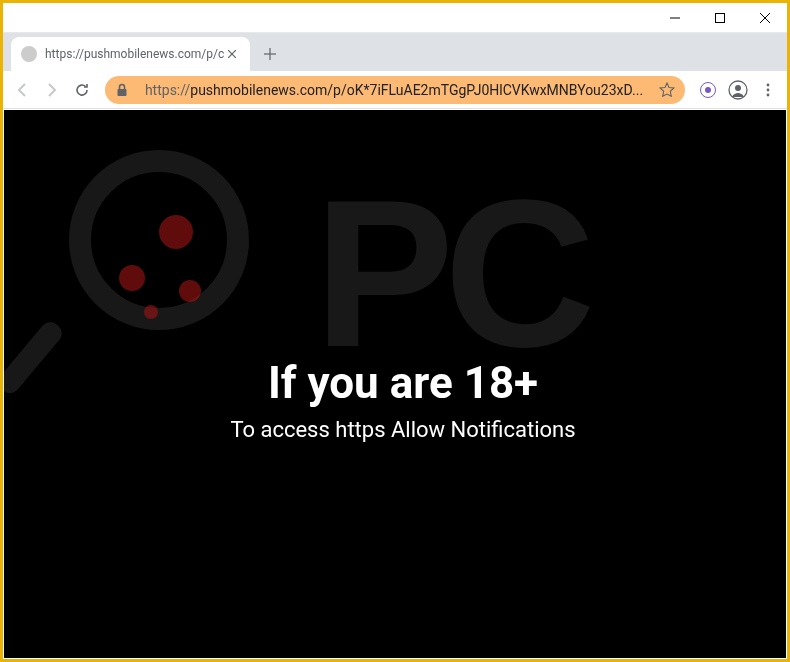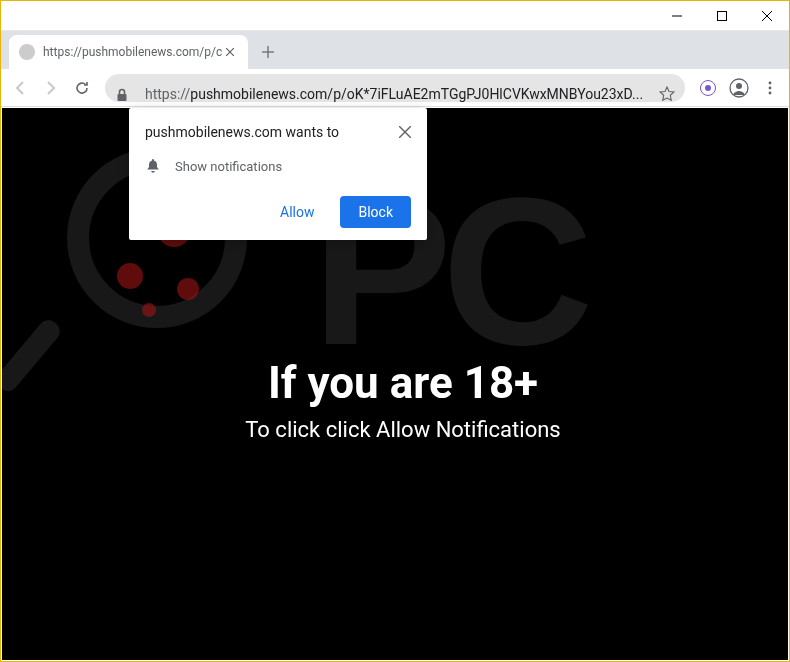--- a/index.html
+++ b/index.html
@@ -1,34 +1,34 @@
 <!DOCTYPE html>
 <html><head>
 <meta charset="utf-8">
 <style>
 * { margin: 0; padding: 0; box-sizing: border-box; font-family: -apple-system, BlinkMacSystemFont, "Segoe UI", Roboto, sans-serif; }
 body { width: 790px; height: 662px; background: #fff; overflow: hidden; position: relative; }
 
-.window-frame { width: 790px; height: 662px; border: 1px solid #eab308; position: relative; background: #fff; }
+.window-frame { width: 790px; height: 662px; border: 3px solid #eab308; position: relative; background: #fff; }
 
 .titlebar { height: 30px; background: #fff; display: flex; justify-content: flex-end; align-items: center; border-bottom: 1px solid #e8e8e8; }
 .win-btn { width: 45px; height: 29px; display: flex; align-items: center; justify-content: center; cursor: pointer; }
 .win-icon { stroke: #000; stroke-width: 1; fill: none; }
 
 .tabbar { height: 38px; background: #dee1e6; display: flex; align-items: flex-end; padding-left: 8px; }
 .tab { height: 34px; background: #fff; border-radius: 8px 8px 0 0; display: flex; align-items: center; padding: 0 10px; min-width: 200px; position: relative; }
 .tab-favicon { width: 16px; height: 16px; background: #ccc; border-radius: 50%; margin-right: 8px; }
 .tab-title { font-size: 12px; color: #5f6368; flex: 1; overflow: hidden; white-space: nowrap; text-overflow: ellipsis; }
 .tab-close { width: 16px; height: 16px; display: flex; align-items: center; justify-content: center; cursor: pointer; border-radius: 50%; }
 .newtab { width: 28px; height: 28px; display: flex; align-items: center; justify-content: center; margin-left: 6px; margin-bottom: 3px; cursor: pointer; border-radius: 50%; }
 
 .toolbar { height: 38px; background: #fff; border-bottom: 1px solid #e0e0e0; display: flex; align-items: center; padding: 0 6px; gap: 4px; }
 .nav-btn { width: 28px; height: 28px; display: flex; align-items: center; justify-content: center; border-radius: 50%; cursor: pointer; }
 .nav-btn.disabled { opacity: 0.35; cursor: default; }
-.omnibox { flex: 1; height: 28px; background: #e5e5e5; border-radius: 14px; display: flex; align-items: flex-end; padding: 0 10px; margin: 0 6px; gap: 16px; }
+.omnibox { flex: 1; height: 28px; background: #fdba74; border-radius: 14px; display: flex; align-items: center; padding: 0 10px; margin: 0 6px; gap: 16px; }
 .lock-icon { width: 14px; height: 14px; flex-shrink: 0; }
 .url { font-size: 14px; color: #202124; flex: 1; overflow: hidden; white-space: nowrap; text-overflow: ellipsis; }
 .url .scheme { color: #5f6368; }
 .star-btn { width: 16px; height: 16px; cursor: pointer; flex-shrink: 0; }
 .ext-icon { width: 28px; height: 28px; display: flex; align-items: center; justify-content: center; cursor: pointer; border-radius: 50%; }
 .ext-circle { width: 16px; height: 16px; border-radius: 50%; border: 1.5px solid #7b57c5; display: flex; align-items: center; justify-content: center; }
 .avatar-btn { width: 28px; height: 28px; display: flex; align-items: center; justify-content: center; cursor: pointer; border-radius: 50%; }
 .menu-btn { width: 28px; height: 28px; display: flex; align-items: center; justify-content: center; cursor: pointer; border-radius: 50%; }
 
 .content { position: absolute; top: 107px; left: 1px; right: 1px; bottom: 1px; background: #000; overflow: hidden; }
@@ -162,37 +162,18 @@
           <div class="wm-dot wm-d1"></div>
           <div class="wm-dot wm-d2"></div>
           <div class="wm-dot wm-d3"></div>
           <div class="wm-dot wm-d4"></div>
         </div>
         <div class="wm-pc">PC</div>
       </div>
     </div>
     <div class="page-text">
       <div class="headline">If you are 18+</div>
-      <div class="subline">To click click Allow Notifications</div>
+      <div class="subline">To access https Allow Notifications</div>
     </div>
   </div>
 
-  <div class="perm-bubble">
-    <div class="perm-header">
-      <div class="perm-title">pushmobilenews.com wants to</div>
-      <svg class="perm-close" viewBox="0 0 12 12">
-          <line x1="0" y1="0" x2="12" y2="12" stroke="#5f6368" stroke-width="1.4"></line>
-          <line x1="12" y1="0" x2="0" y2="12" stroke="#5f6368" stroke-width="1.4"></line>
-        </svg>
-    </div>
-    <div class="perm-row">
-      <svg class="bell-icon" viewBox="0 0 16 16">
-          <path d="M8 1a1 1 0 0 1 1 1v.5A4 4 0 0 1 12 6v3l1.5 2v.5h-11V11L4 9V6a4 4 0 0 1 3-3.5V2a1 1 0 0 1 1-1zm-1.8 12h3.6a1.8 1.8 0 0 1-3.6 0z"></path>
-        </svg>
-      <div class="perm-label">Show notifications</div>
-    </div>
-    <div class="perm-actions">
-      <button class="perm-btn allow">Allow</button>
-      <button class="perm-btn block">Block</button>
-    </div>
-  </div>
 
 </div>
 
 </body></html>

